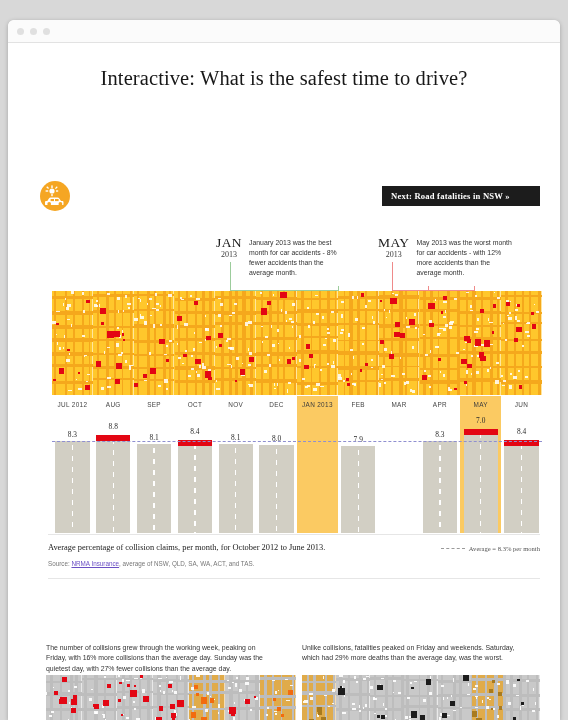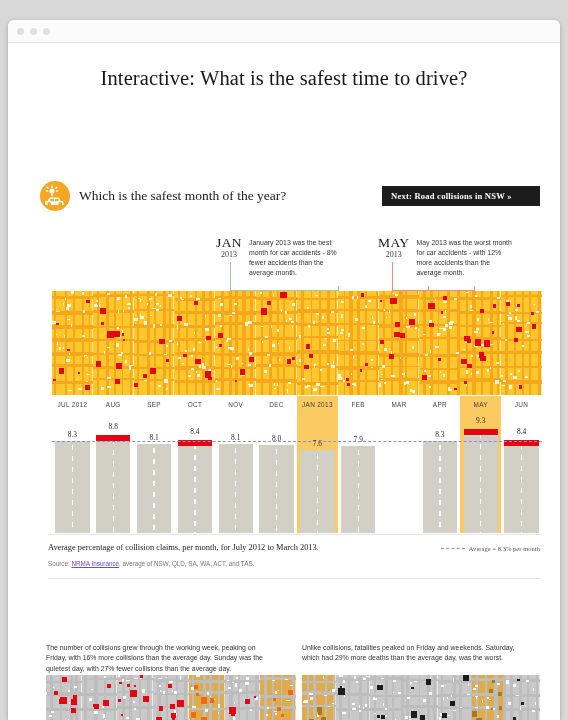--- a/index.html
+++ b/index.html
@@ -137,24 +137,23 @@
             <path d="M5 21.3c0-.8.5-1.3 1.2-1.3h1.1l1.6-2.6c.4-.6 1-.9 1.7-.9h7c.7 0 1.3.3 1.7.9l1.7 2.6h1.3c.7 0 1.2.5 1.2 1.3v1.9c0 .5-.4.9-.9.9H5.9c-.5 0-.9-.4-.9-.9v-1.9z"></path>
           </g>
           <g fill="#f5a623">
             <circle cx="9.2" cy="23" r="1.9"></circle>
             <circle cx="20.4" cy="23" r="1.9"></circle>
             <rect x="10.6" y="18" width="3.4" height="2.1"></rect>
             <rect x="15" y="18" width="3.6" height="2.1"></rect>
           </g>
         </svg>
       </span>
-      <span class="sec-title">Which is the safest month of the year?</span>
     </div>
 
-    <div class="next-btn">Next:  Road collisions in NSW »</div>
+    <div class="next-btn">Next:  Road fatalities in NSW »</div>
 
     <div class="callout" style="left:208px;top:193px;">
       <span class="mon">
         <span class="m" style="display:block">JAN</span>
         <span class="y" style="display:block">2013</span>
       </span>
       <span class="txt">January 2013 was the best month for car accidents - 8% fewer accidents than the average month.</span>
     </div>
 
     <div class="callout" style="left:370px;top:193px;">
@@ -777,46 +776,42 @@
           <div class="bval" style="bottom: 97.25px;">8.4</div>
         </div>
         <div class="bcell" style="left: 163.333px; width: 40.8333px; height: 120px;">
           <div class="road" style="height: 89.5px; left: 8%; width: 84%;"></div>
           <div class="bval" style="bottom: 91.5px;">8.1</div>
         </div>
         <div class="bcell" style="left: 204.167px; width: 40.8333px; height: 120px;">
           <div class="road" style="height: 88.25px; left: 8%; width: 84%;"></div>
           <div class="bval" style="bottom: 90.25px;">8.0</div>
         </div>
-        <div class="bcell" style="left: 245px; width: 40.8333px; height: 120px;">
-          <div class="road" style="height: 83.25px; left: 8%; width: 84%;"></div>
-          <div class="bval" style="bottom: 85.25px;">7.6</div>
-        </div>
         <div class="bcell" style="left: 285.833px; width: 40.8333px; height: 120px;">
           <div class="road" style="height: 87px; left: 8%; width: 84%;"></div>
           <div class="bval" style="bottom: 89px;">7.9</div>
         </div>
         <div class="bcell" style="left: 367.5px; width: 40.8333px; height: 120px;">
           <div class="road" style="height: 92px; left: 8%; width: 84%;"></div>
           <div class="bval" style="bottom: 94px;">8.3</div>
         </div>
         <div class="bcell" style="left: 408.333px; width: 40.8333px; height: 120px;">
           <div class="road" style="height: 104.5px; left: 8%; width: 84%;"></div>
           <div class="cap" style="bottom: 98.5px; left: 8%; width: 84%;"></div>
-          <div class="bval" style="bottom: 108.5px;">9.3</div>
+          <div class="bval" style="bottom: 108.5px;">7.0</div>
         </div>
         <div class="bcell" style="left: 449.167px; width: 40.8333px; height: 120px;">
           <div class="road" style="height: 93.25px; left: 8%; width: 84%;"></div>
           <div class="cap" style="bottom: 87.25px; left: 8%; width: 84%;"></div>
           <div class="bval" style="bottom: 97.25px;">8.4</div>
         </div>
         <div class="avgline" style="top: 28px;"></div>
       </div>
 
-    <div class="capline">Average percentage of collision claims, per month, for July 2012 to March 2013.</div>
+    <div class="capline">Average percentage of collision claims, per month, for October 2012 to June 2013.</div>
     <div class="srcline"><span>Source: </span><a href="#">NRMA Insurance</a><span>, average of NSW, QLD, SA, WA, ACT, and TAS.</span></div>
     <div class="legend">
       <span class="legdash"></span>
       <span>Average = 8.3% per month</span>
     </div>
 
     <div class="hr" style="top:491px;"></div>
     <div class="hr" style="top:535px;"></div>
 
 

